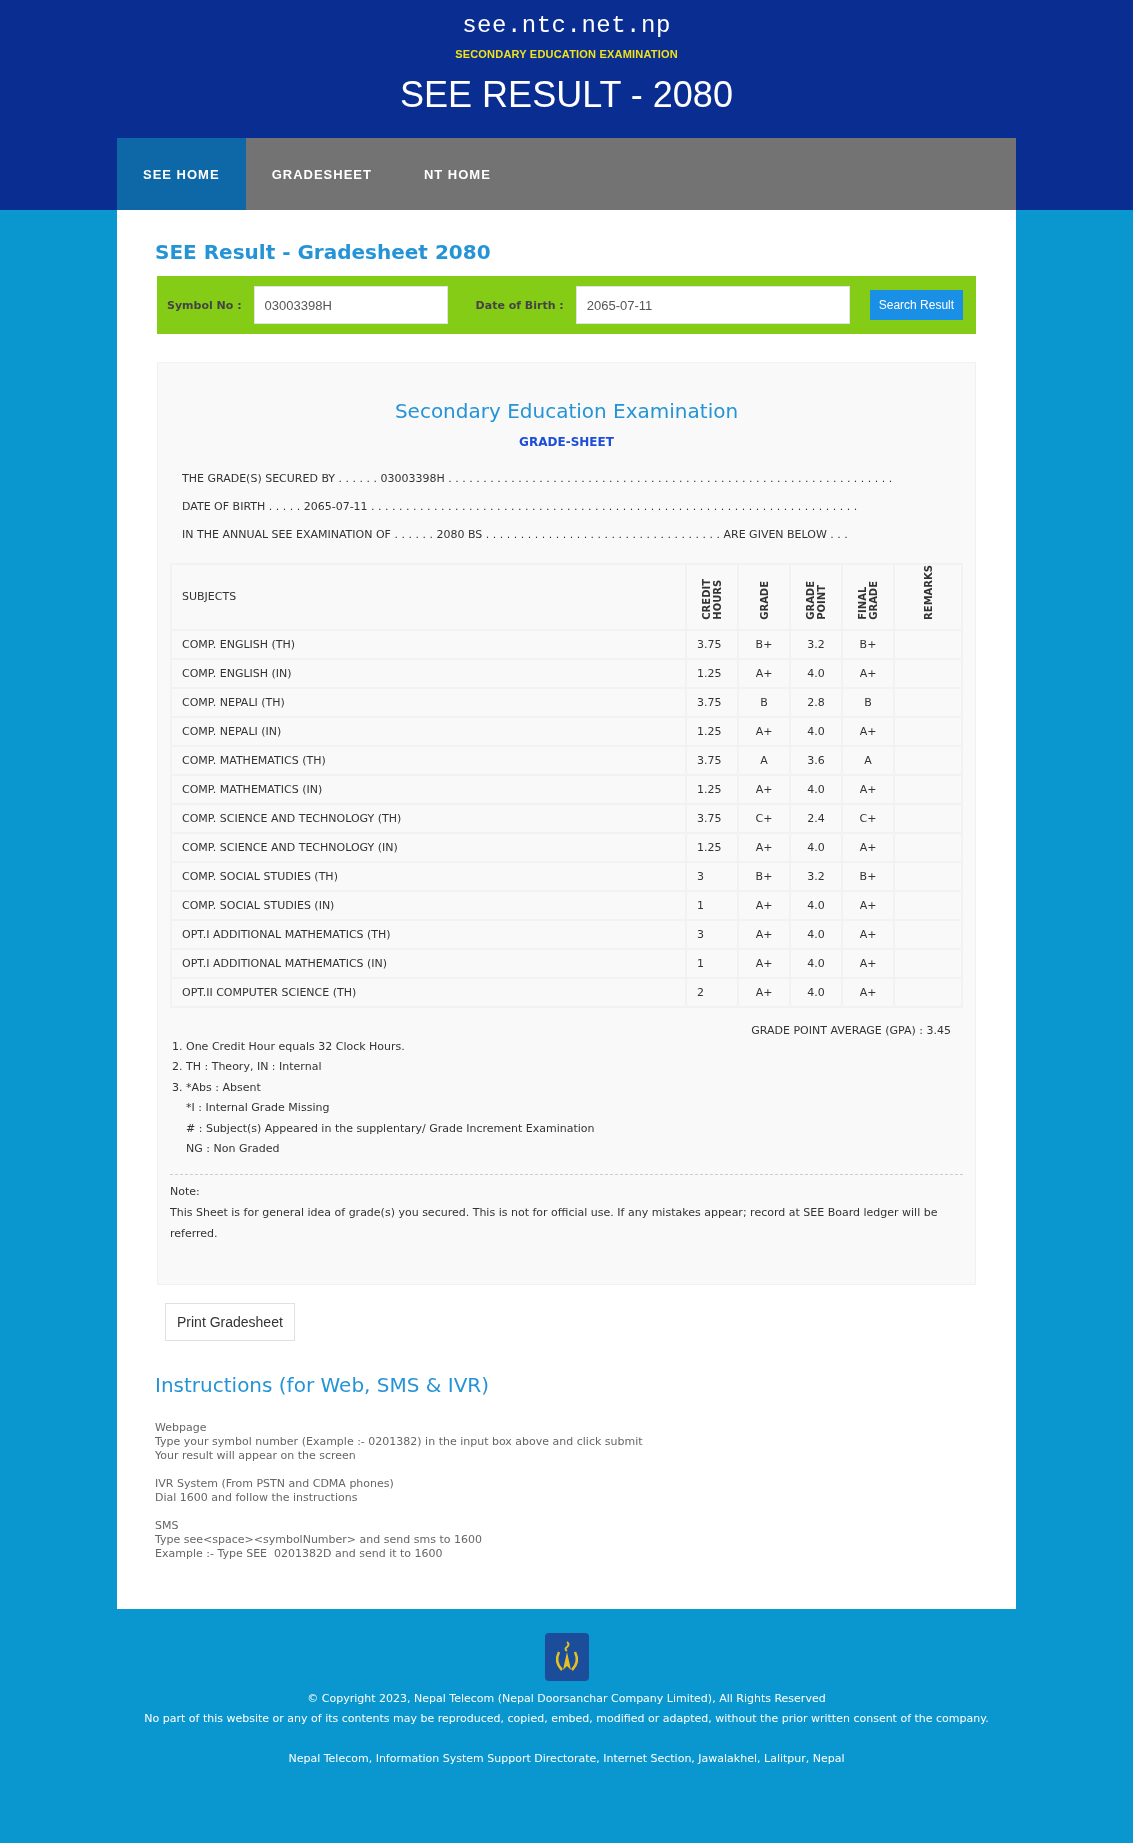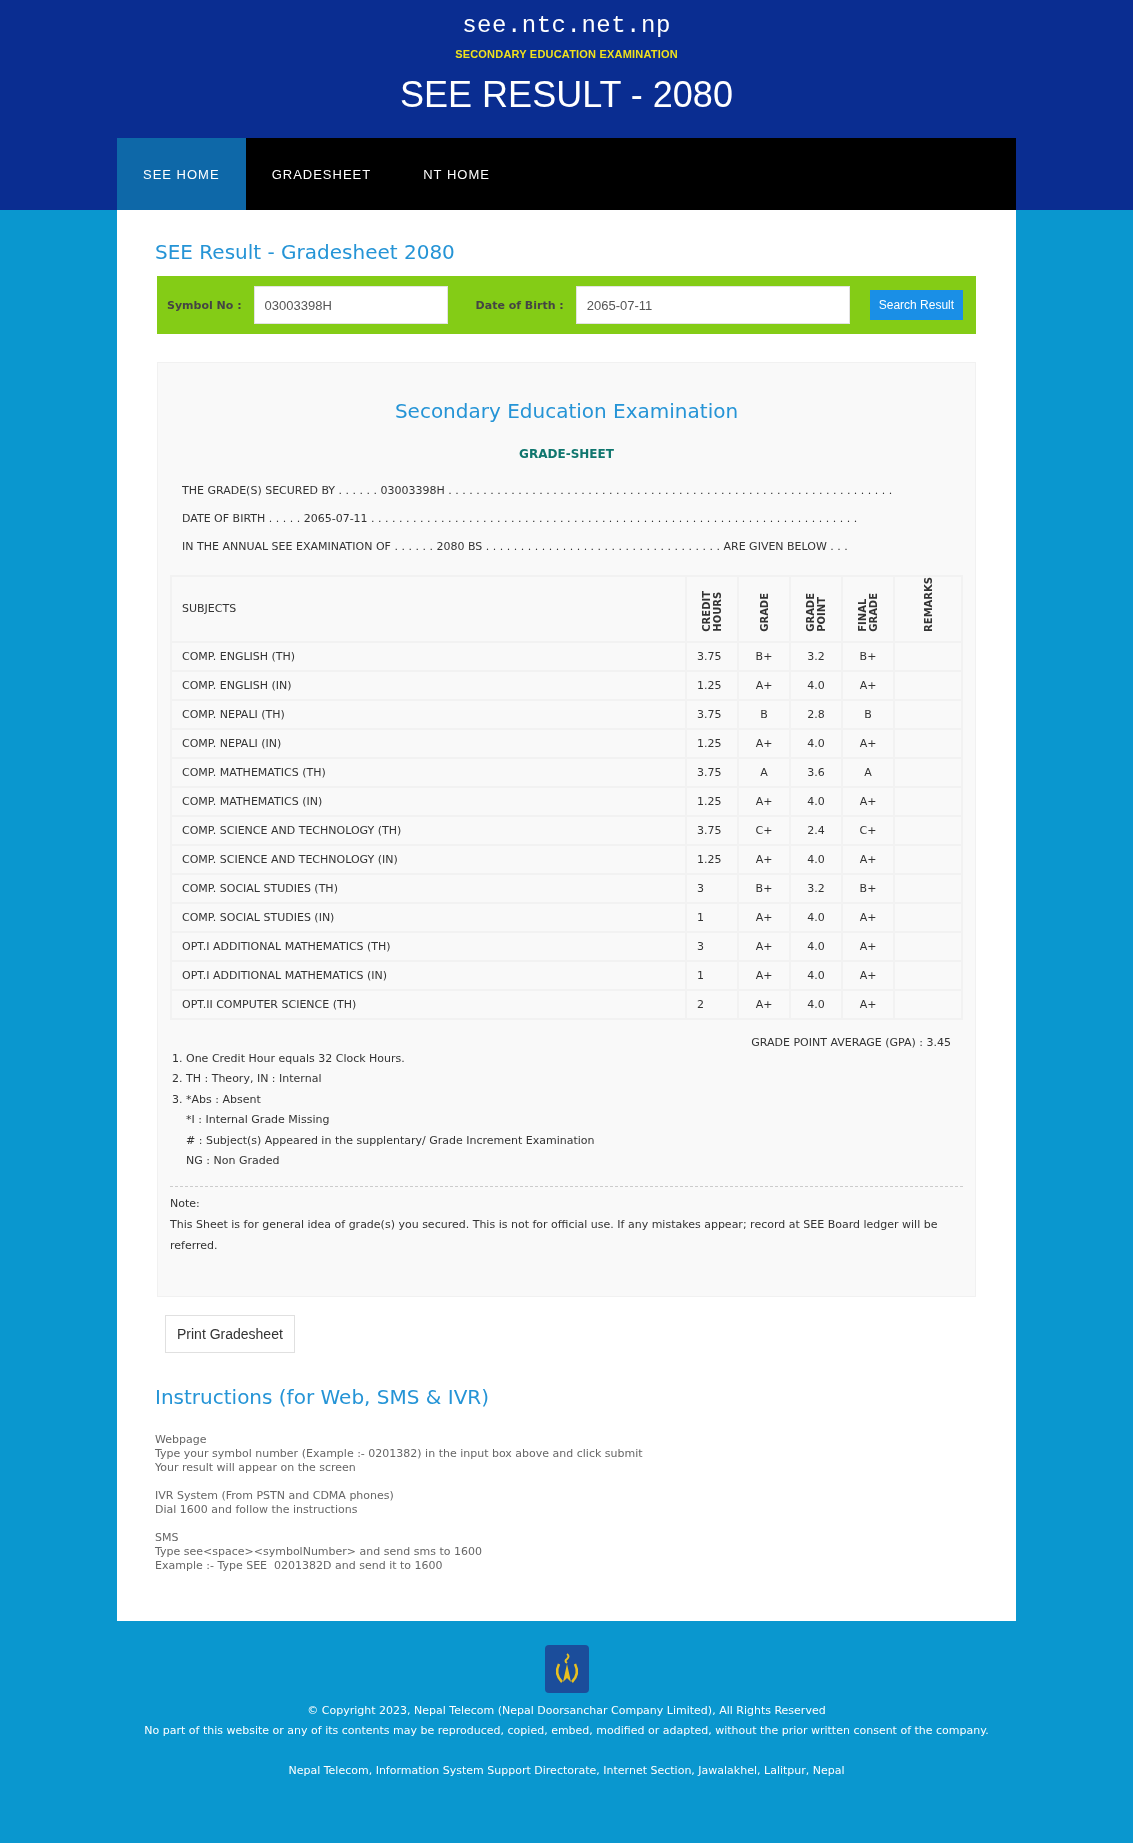--- a/index.html
+++ b/index.html
@@ -27,34 +27,34 @@
     font-size: 11px; font-weight: bold; letter-spacing: 0.2px;
   }
   .result-title {
     position: absolute; top: 74px; left: 0; right: 0;
     text-align: center; color: #fff;
     font-family: "Liberation Sans", sans-serif;
     font-size: 36px;
   }
   .nav {
     position: absolute; top: 138px; left: 117px; width: 899px; height: 72px;
-    background: #000000; display: flex;
+    background: #737373; display: flex; font-weight: bold;
   }
   .nav-item {
     height: 72px; padding: 0 26px; display: flex; align-items: center;
     color: #fff; font-family: "Liberation Sans", sans-serif;
     font-size: 13px; letter-spacing: 1px; cursor: pointer;
   }
   .nav-item.active { background: #0e68a8; }
   .container {
     width: 899px; margin: 0 auto; background: #fff;
     padding: 30px 38px 34px 38px;
   }
   h2.page-heading {
-    color: #2594d6; font-weight: normal; font-size: 20px;
+    color: #2594d6; font-weight: bold; font-size: 20px;
     font-family: "DejaVu Sans", sans-serif; margin-bottom: 12px;
   }
   .search-bar {
     background: #84cc16; height: 58px; margin: 0 2px 0 2px;
     display: flex; align-items: center; padding: 0 10px;
   }
   .search-bar label { font-size: 11px; font-weight: bold; color: #444; margin-right: 12px; }
   .search-bar input {
     height: 38px; border: 1px solid #e3e3e3; background: #fff; padding: 0 10px;
     font-size: 13px; color: #555; font-family: "Liberation Sans", sans-serif;
@@ -66,21 +66,21 @@
     font-size: 12px; font-family: "Liberation Sans", sans-serif; cursor: pointer;
   }
   .sheet {
     background: #f9f9f9; margin: 28px 2px 0 2px; padding: 36px 12px 40px 12px;
     border: 1px solid #f1f1f1;
   }
   .sheet-title {
     text-align: center; color: #2594d6; font-size: 20px; font-weight: normal;
   }
   .sheet-sub {
-    text-align: center; font-weight: bold; font-size: 12px; color: #0f766e; margin-top: 24px;
+    text-align: center; font-weight: bold; font-size: 12px; color: #1d4ed8; margin-top: 12px;
   }
   .sheet-lines { margin-top: 16px; padding-left: 12px; font-size: 11px; color: #333; }
   .sheet-lines div { height: 28px; line-height: 28px; white-space: nowrap; overflow: hidden; }
   table.grades { width: 100%; border-collapse: collapse; margin-top: 14px; font-size: 11px; }
   table.grades th, table.grades td { border: 2px solid #f2f2f2; }
   table.grades th { height: 50px; font-weight: normal; }
   table.grades th.subj { text-align: left; padding-left: 10px; vertical-align: middle; }
   table.grades th.rot { width: 52px; vertical-align: bottom; padding-bottom: 6px; }
   table.grades th.rot span {
     display: inline-block; writing-mode: vertical-rl; transform: rotate(180deg);

